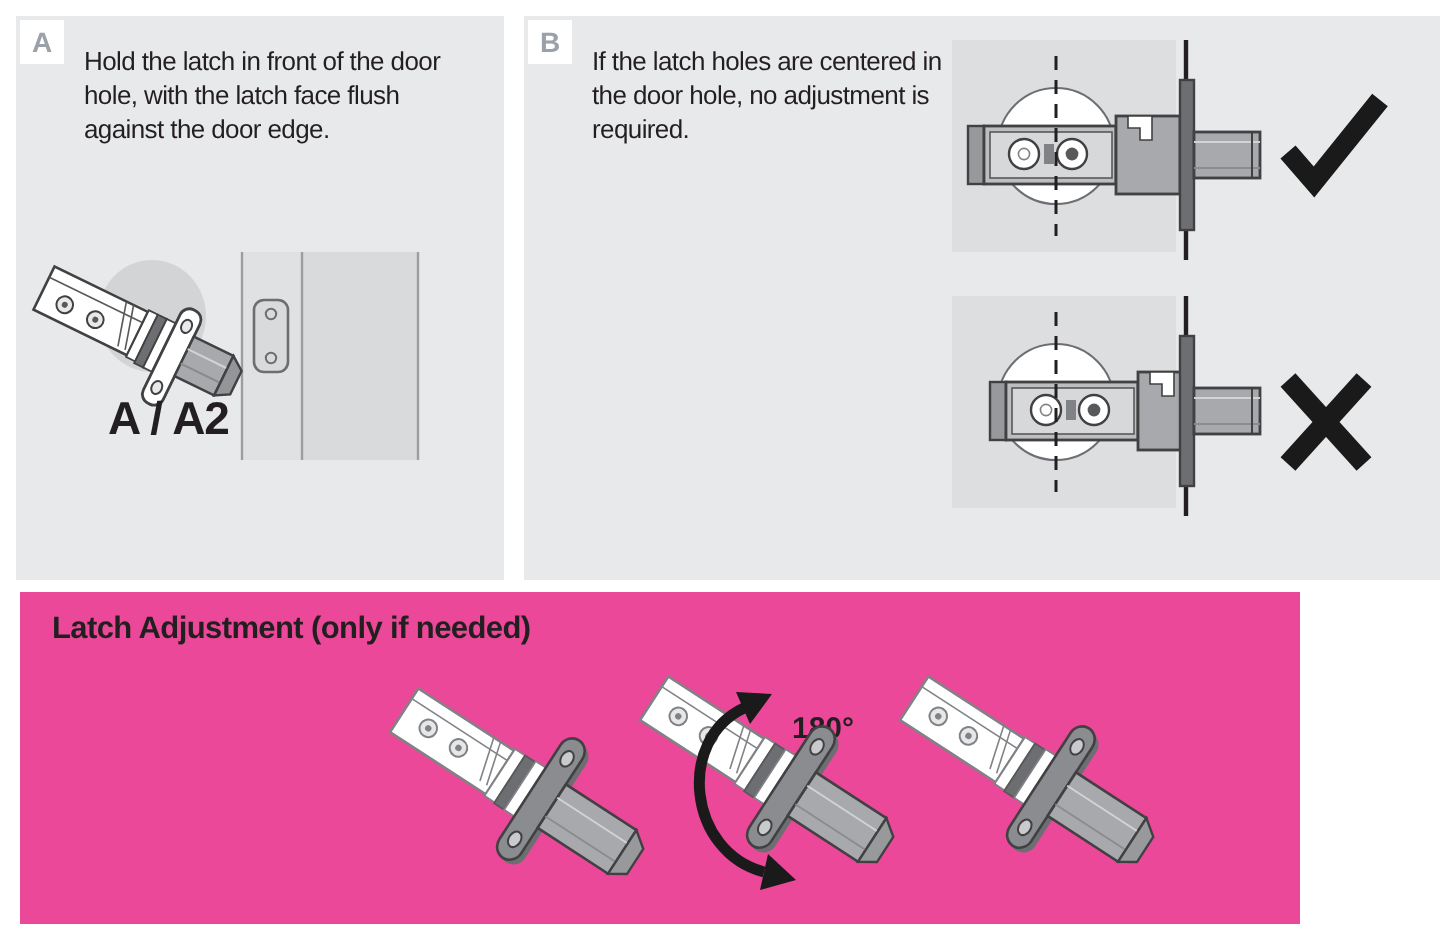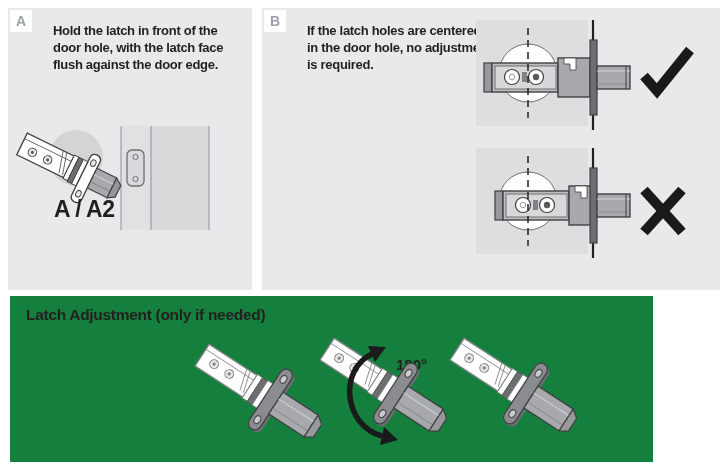--- a/index.html
+++ b/index.html
@@ -10,32 +10,32 @@
   .panel{position:absolute;background:#e8e9ea;}
   #panel-a{left:8px;top:8px;width:244px;height:282px;}
   #panel-b{left:262px;top:8px;width:458px;height:282px;}
   .step-badge{
     position:absolute;left:2px;top:2px;width:22px;height:22px;background:#ffffff;
     display:flex;align-items:center;justify-content:center;
     font-weight:bold;font-size:14px;color:#9aa1a8;
   }
   .instruction{
     position:absolute;left:34px;top:14px;width:186px;
-    font-weight:bold;font-size:13px;line-height:17px;letter-spacing:-0.3px;color:#231f20;margin-left:11px;
+    font-weight:normal;font-size:13px;line-height:17px;letter-spacing:-0.3px;color:#231f20;
   }
   .para2{margin-top:12px;}
   .fig-caption{
     position:absolute;left:46px;top:188px;
     font-weight:bold;font-size:23px;letter-spacing:-0.5px;color:#231f20;
   }
   .row-fig{position:absolute;left:210px;width:250px;height:115px;}
   #row-correct{top:10px;}
   #row-incorrect{top:138px;}
   #latch-adjust-box{
-    position:absolute;left:10px;top:296px;width:595px;height:166px;background:#15803d;padding-left:48px;
+    position:absolute;left:10px;top:296px;width:640px;height:166px;background:#ec4899;
   }
   .box-title{
     position:absolute;left:16px;top:10px;
     font-weight:bold;font-size:15.5px;letter-spacing:-0.3px;color:#231f20;
   }
   .rotation-label{
     position:absolute;left:386px;top:60px;
     font-weight:bold;font-size:15px;color:#231f20;
   }
   .bottom-svg{position:absolute;left:0;top:28px;}

